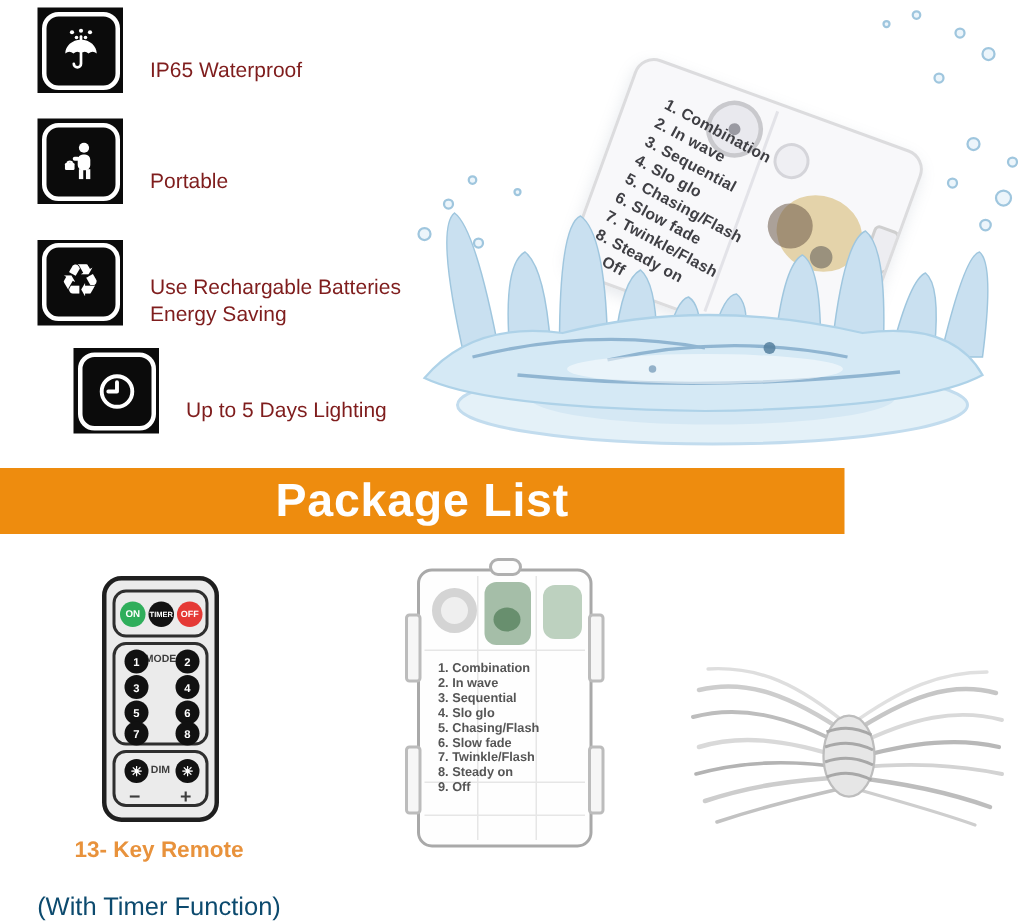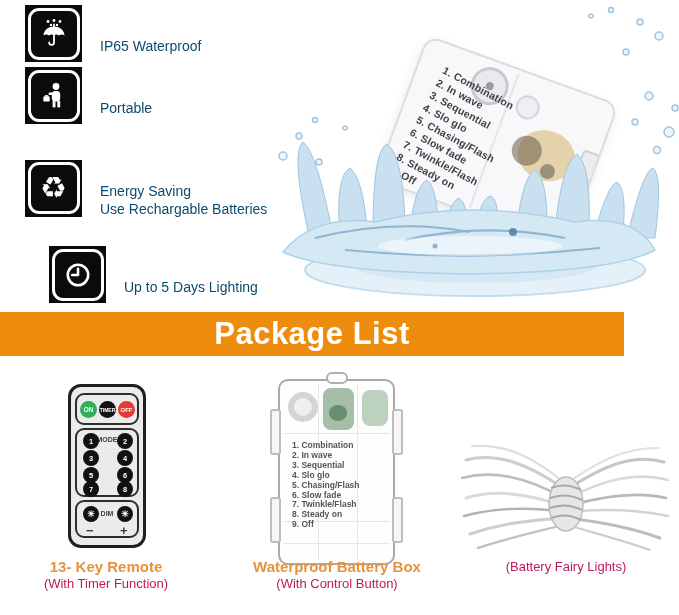--- a/index.html
+++ b/index.html
@@ -4,31 +4,31 @@
 <style>
   html,body{margin:0;padding:0;background:#fff;}
   .stage{position:relative;width:679px;height:615px;background:#ffffff;overflow:hidden;
          font-family:"Liberation Sans",sans-serif;color:#3c3c3c;}
   .abs{position:absolute;}
 
   
   .feature{position:absolute;left:25px;display:flex;align-items:center;gap:18px;}
   .icon-tile{width:57px;height:57px;background:#0b0b0b;display:flex;align-items:center;justify-content:center;flex:0 0 auto;}
   .icon-inner{width:46px;height:46px;border:3px solid #fff;border-radius:11px;display:flex;align-items:center;justify-content:center;}
-  .feature-text{font-size:14px;line-height:18px;color:#0c4a6e;margin-top:24px;}
+  .feature-text{font-size:14px;line-height:18px;color:#7f1d1d;margin-top:24px;}
 
   
   .hero-box{position:absolute;left:395px;top:65px;width:200px;height:150px;
             background:rgba(248,248,250,0.95);border:2px solid #dcdcde;border-radius:14px;
             transform:rotate(20deg);overflow:hidden;box-shadow:0 4px 10px rgba(120,140,160,0.18);}
   .hero-modes{position:absolute;left:26px;top:18px;transform:rotate(8deg);transform-origin:top left;
               font-size:10.5px;font-weight:bold;color:#3f3f44;line-height:14px;letter-spacing:.2px;}
 
   
-  .banner{position:absolute;left:0;top:312px;width:624px;height:44px;background:#EE8C0E;
+  .banner{position:absolute;left:0;top:312px;width:563px;height:44px;background:#EE8C0E;
           display:flex;align-items:center;justify-content:center;}
   .banner span{color:#fff;font-size:31px;font-weight:bold;letter-spacing:.5px;}
 
   
   .remote{position:absolute;left:68px;top:384px;width:78px;height:164px;background:#ebebeb;
           border:3px solid #1f1f1f;border-radius:13px;box-sizing:border-box;}
   .r-panel{position:absolute;border:2px solid #2e2e2e;border-radius:9px;box-sizing:border-box;}
   .r-btn{position:absolute;border-radius:50%;color:#fff;font-weight:bold;display:flex;
          align-items:center;justify-content:center;}
   .r-key{width:16px;height:16px;background:#111;font-size:7.5px;}
@@ -37,21 +37,21 @@
   
   .pkg-box{position:absolute;left:278px;top:379px;width:117px;height:186px;background:#fefefe;
            border:2px solid #a9a9a9;border-radius:10px;box-sizing:border-box;}
   .pkg-line{position:absolute;background:#e6e6e6;}
   .pkg-clip{position:absolute;width:11px;height:46px;border:2px solid #bcbcbc;background:#f6f6f6;border-radius:3px;box-sizing:border-box;}
   .pkg-modes{position:absolute;left:12px;top:60px;font-size:8.5px;font-weight:600;color:#555;line-height:9.9px;}
 
   
   .caption{position:absolute;top:558px;width:212px;text-align:center;}
   .caption .t{font-size:15px;font-weight:bold;color:#E8923C;}
-  .caption .s{font-size:13px;color:#be185d;margin-top:1px;}
+  .caption .s{font-size:17px;color:#0c4a6e;margin-top:20px;}
 </style>
 </head>
 <body>
 
 <div class="stage">
 
   <div class="feature" style="top:5px;">
     <div class="icon-tile">
       <div class="icon-inner">
         <svg width="34" height="34" viewBox="0 0 34 34">
@@ -65,21 +65,21 @@
           <path d="M17 18.6 V25.5 a2.4 2.4 0 0 1 -4.8 0" stroke="#fff" stroke-width="1.8" fill="none" stroke-linecap="round"></path>
         </svg>
       </div>
     </div>
     <div class="feature-text">
       <div>IP65 Waterproof</div>
       <div></div>
     </div>
   </div>
 
-  <div class="feature" style="top:67px;">
+  <div class="feature" style="top:79px;">
     <div class="icon-tile">
       <div class="icon-inner">
         <svg width="34" height="34" viewBox="0 0 34 34">
           <circle cx="19" cy="7.5" r="3.4" fill="#fff"></circle>
           <rect x="14.8" y="12" width="8.4" height="10.5" rx="3.5" fill="#fff"></rect>
           <rect x="11.5" y="13.5" width="4.5" height="2.6" rx="1.3" fill="#fff"></rect>
           <rect x="15.6" y="21.8" width="2.9" height="6.6" fill="#fff"></rect>
           <rect x="20.3" y="21.8" width="2.9" height="6.6" fill="#fff"></rect>
           <rect x="6.3" y="17.6" width="6.4" height="4.8" rx="0.9" fill="#fff"></rect>
           <path d="M7.7 17.6 a2.4 2.4 0 0 1 3.7 0" stroke="#fff" stroke-width="1.4" fill="none"></path>
@@ -91,26 +91,26 @@
     </div>
   </div>
 
   <div class="feature" style="top:158px;">
     <div class="icon-tile">
       <div class="icon-inner">
           <span style="color:#fff;font-size:30px;line-height:30px;">♻</span>
         </div>
     </div>
     <div class="feature-text">
+      <div>Use Rechargable Batteries</div>
       <div>Energy Saving</div>
-      <div>Use Rechargable Batteries</div>
-    </div>
-  </div>
-
-  <div class="feature" style="top:246px;padding-left:24px;">
+    </div>
+  </div>
+
+  <div class="feature" style="top:232px;padding-left:24px;">
     <div class="icon-tile">
       <div class="icon-inner">
         <svg width="34" height="34" viewBox="0 0 34 34">
           <circle cx="17" cy="17" r="10.2" stroke="#fff" stroke-width="2.6" fill="none"></circle>
           <path d="M17 17 V10.8 M17 17 H11.2" stroke="#fff" stroke-width="2.6" stroke-linecap="round"></path>
         </svg>
       </div>
     </div>
     <div class="feature-text">
       <div>Up to 5 Days Lighting</div>
@@ -273,21 +273,16 @@
       <path d="M92 78 Q108 72 124 80"></path>
       <path d="M92 88 Q108 82 124 90"></path>
       <path d="M93 98 Q108 92 123 100"></path>
     </g>
   </svg>
 
   <div class="caption" style="left:0;">
     <div class="t">13- Key Remote</div>
     <div class="s">(With Timer Function)</div>
   </div>
-  <div class="caption" style="left:231px;">
-    <div class="t">Waterproof Battery Box</div>
-    <div class="s">(With Control Button)</div>
-  </div>
   <div class="caption" style="left:460px;">
-    <div class="s">(Battery Fairy Lights)</div>
   </div>
 
 </div>
 
 </body></html>

